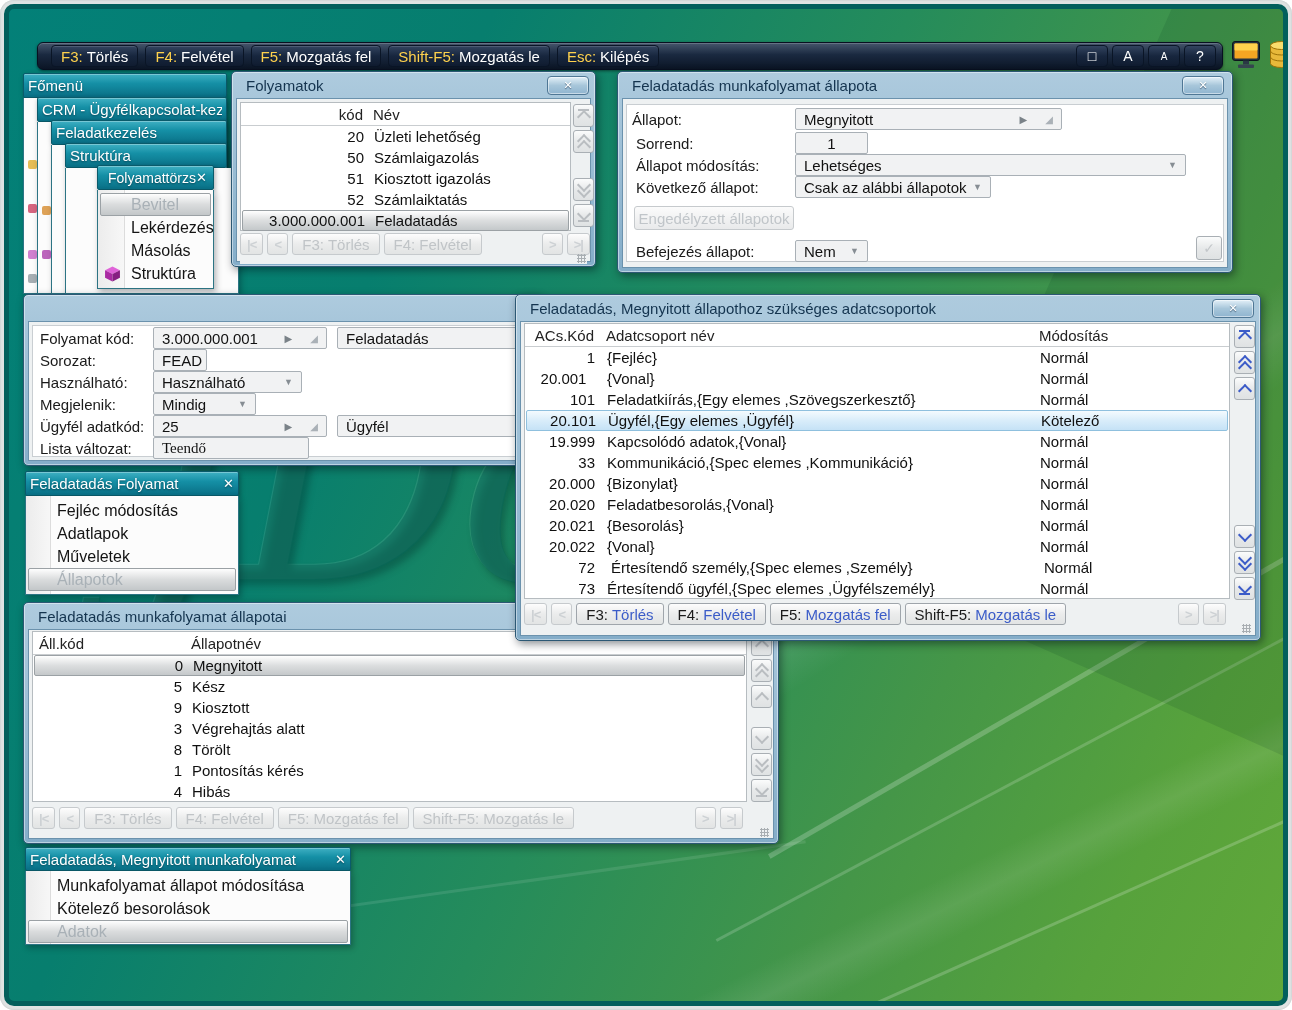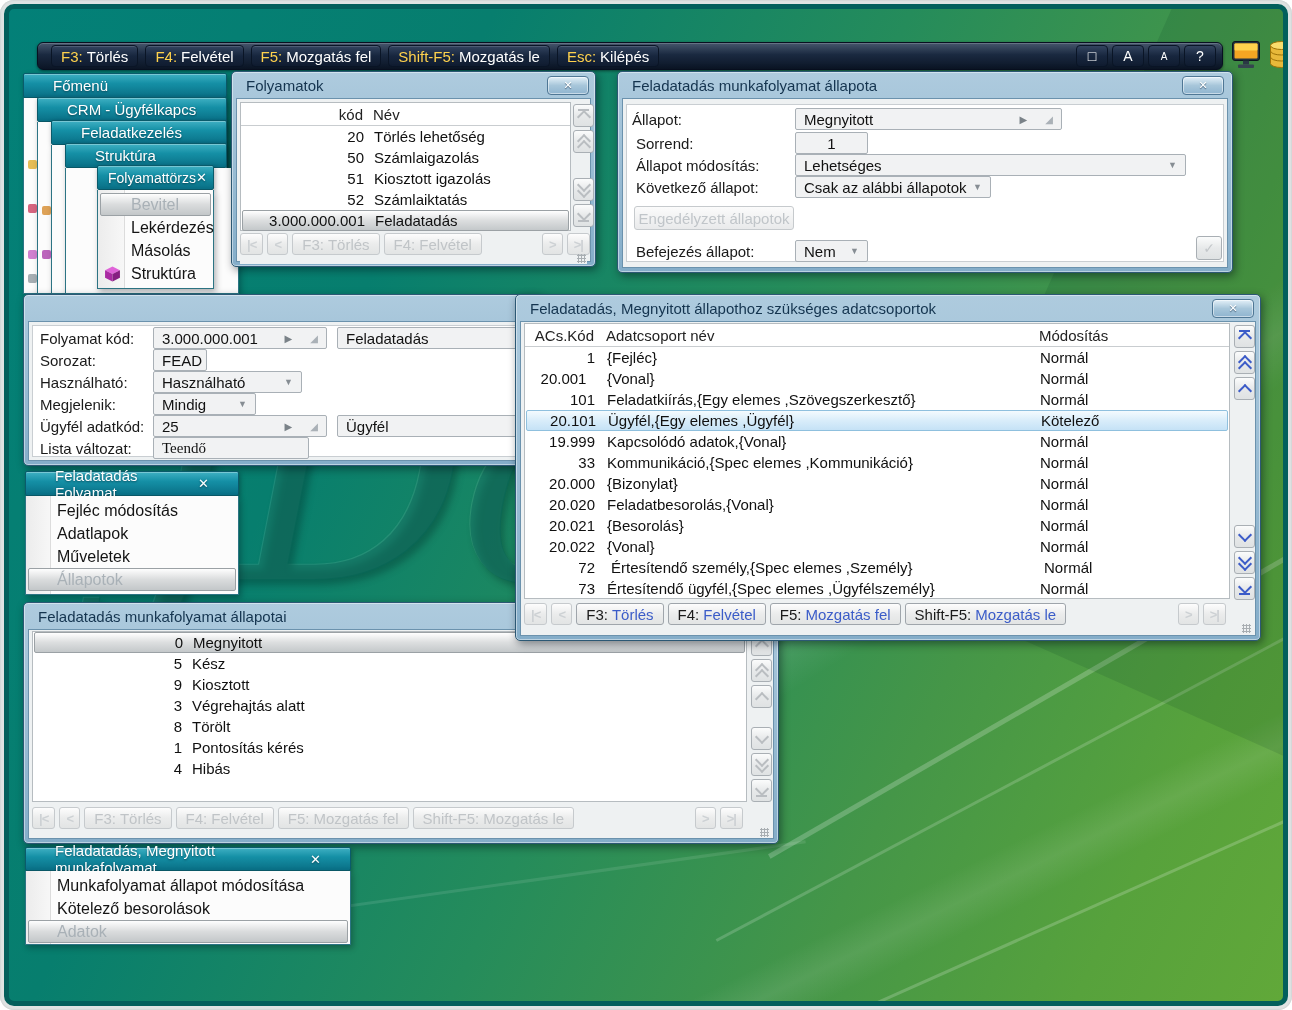--- a/index.html
+++ b/index.html
@@ -28,21 +28,21 @@
   .sys-icons{position:absolute;left:1222px;top:31px;display:flex;gap:7px;}
   
   .win{position:absolute;background:linear-gradient(#aecbde,#84adc9);border:1px solid #2c5874;border-radius:5px;
     box-shadow:2px 3px 8px rgba(0,10,20,.45),inset 0 0 0 1px rgba(255,255,255,.45);}
   .win-tb{height:26px;display:flex;align-items:center;padding:0 14px;font-size:15px;color:#14344f;}
   .win-body{position:absolute;left:4px;right:4px;top:26px;bottom:4px;background:#eef1f2;border:1px solid #6b92ad;box-sizing:border-box;}
   .win-x{position:absolute;top:4px;width:40px;height:17px;display:flex;align-items:center;justify-content:center;
     background:linear-gradient(#e3f0f8,#a7c6da 50%,#8fb4cf);border:1px solid #4f7795;border-radius:4px;
     color:#ffffff;font-size:11px;font-weight:bold;text-shadow:0 1px 1px rgba(0,30,60,.6);box-shadow:inset 0 0 0 1px rgba(255,255,255,.5);}
   
-  .menu-tb{position:absolute;height:25px;display:flex;align-items:center;padding:0 29px;box-sizing:border-box;font-size:15px;color:#fff;
+  .menu-tb{position:absolute;height:25px;display:flex;align-items:center;padding:0 4px;box-sizing:border-box;font-size:15px;color:#fff;
     background:linear-gradient(#3fb0c3,#1590a6 40%,#0a7288 95%);border:1px solid #0a5b6b;border-radius:2px;
     text-shadow:0 1px 2px rgba(0,30,40,.55);box-shadow:1px 2px 5px rgba(0,10,20,.35),inset 0 1px 0 rgba(255,255,255,.3);}
   .menu-x{margin-left:auto;color:#fff;font-size:13px;font-weight:bold;}
   .menu-panel{position:absolute;background:#fcfcfc;border:1px solid #2c7484;border-top:none;box-sizing:border-box;
     box-shadow:2px 3px 6px rgba(0,10,20,.3);padding-top:3px;}
   .menu-gutter{position:absolute;left:0;top:0;bottom:0;background:linear-gradient(90deg,#ececec,#f7f7f7);border-right:1px solid #dcdcdc;}
   .mitem{position:relative;height:23px;display:flex;align-items:center;font-size:16px;color:#141414;margin:0 2px;box-sizing:border-box;border:1px solid transparent;}
   .mitem.sel{background:linear-gradient(#fefefe,#dadcdd 50%,#c3c7c9);border:1px solid #9ba1a5;border-radius:2px;color:#a9b1b7;}
   .mdot{position:absolute;width:9px;height:9px;border-radius:2px;opacity:.85;}
   
@@ -218,21 +218,21 @@
     <div class="win-body"></div>
     <div class="tbl" style="left:8px;top:30px;width:331px;height:129px;">
       <div class="thead">
         <span class="cell-num" style="width:116px;">kód</span>
         <span style="margin-left:10px;">Név</span>
       </div>
       <div>
 
           <div class="trow">
             <span class="cell-num" style="width:116px;">20</span>
-            <span style="margin-left:10px;">Törlés lehetőség</span>
+            <span style="margin-left:10px;">Üzleti lehetőség</span>
           </div>
 
           <div class="trow">
             <span class="cell-num" style="width:116px;">50</span>
             <span style="margin-left:10px;">Számlaigazolás</span>
           </div>
 
           <div class="trow">
             <span class="cell-num" style="width:116px;">51</span>
             <span style="margin-left:10px;">Kiosztott igazolás</span>
@@ -397,20 +397,24 @@
           </div>
       </div>
   </div>
 
   <div class="win" style="left:14px;top:593px;width:754px;height:240px;">
     <div class="win-tb">
           <span>Feladatadás munkafolyamat állapotai</span>
         </div>
     <div class="win-body"></div>
     <div class="tbl" style="left:8px;top:28px;width:715px;height:171px;">
+      <div class="thead">
+        <span style="width:142px;">Áll.kód</span>
+        <span style="margin-left:10px;">Állapotnév</span>
+      </div>
       <div>
 
           <div class="trow sel-gray">
             <span class="cell-num" style="width:142px;">0</span>
             <span style="margin-left:10px;">Megnyitott</span>
           </div>
 
           <div class="trow">
             <span class="cell-num" style="width:142px;">5</span>
             <span style="margin-left:10px;">Kész</span>

